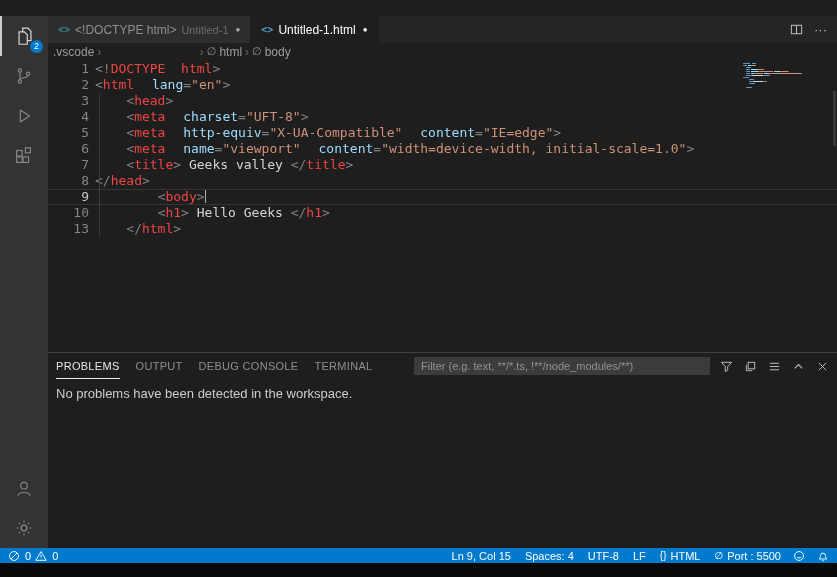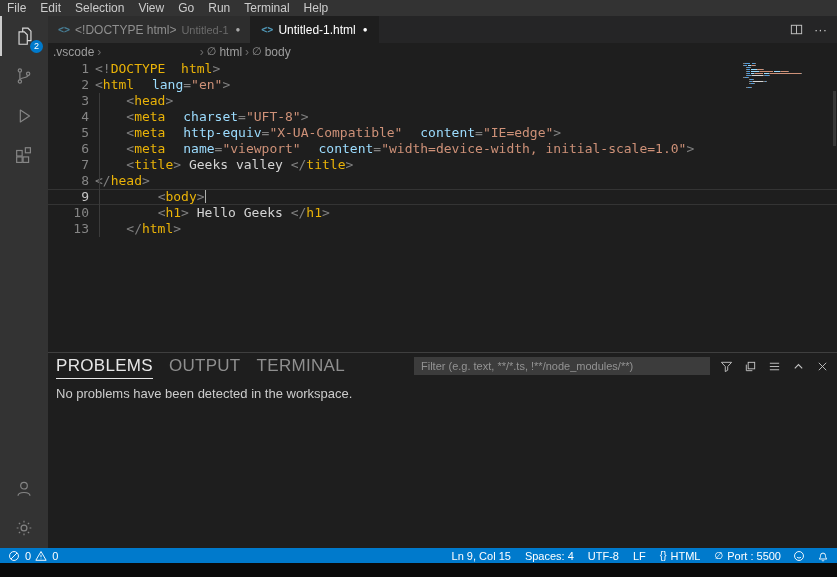--- a/index.html
+++ b/index.html
@@ -42,36 +42,36 @@
   .bc-icon { color:#8f8f8f; font-size:11px; }
   .bc-icon.code { color:#519aba; font-family:"DejaVu Sans Mono", monospace; font-size:10px; font-weight:bold; }
 
   .code { position:relative; height:291px; font-family:"DejaVu Sans Mono","Liberation Mono",monospace;
           font-size:13px; line-height:16px; }
   .line { display:flex; height:16px; white-space:pre; }
   .line.current { box-shadow: inset 0 1px 0 #343434, inset 0 -1px 0 #343434; }
   .gutter { flex:none; width:47px; padding-right:6px; text-align:right; color:#858585; }
   .line.current .gutter { color:#c6c6c6; }
   .lc { white-space:pre; color:#d4d4d4; }
-  .c-p { color:#808080; } .c-tag { color:#eab308; } .c-attr { color:#9cdcfe;margin-left:10px; }
+  .c-p { color:#808080; } .c-tag { color:#ef4444; } .c-attr { color:#9cdcfe;margin-left:10px; }
   .c-str { color:#ce9178; } .c-txt { color:#d4d4d4; }
   .caret { display:inline-block; width:1px; height:13px; background:#aeafad; vertical-align:-2px; }
   .indent-guide { position:absolute; left:51px; top:32px; width:1px; height:144px; background:#3b3b3b; }
 
   .minimap { position:absolute; right:6px; top:2px; width:88px; }
   .mm-line { height:1px; margin-bottom:1px; font-size:0; white-space:nowrap; }
   .mm-tok { display:inline-block; height:1px; vertical-align:top; }
   .scroll-thumb { position:absolute; right:1px; top:30px; width:3px; height:55px; background:#4a4a4a; opacity:.6; }
 
   
   .panel { position:absolute; left:48px; top:352px; width:789px; height:196px; background:#1e1e1e;
            border-top:1px solid #3f3f3f; }
   .panel-header { height:26px; display:flex; align-items:center; padding:0 8px; }
   .panel-tabs { display:flex; }
-  .panel-tab { font-size:17px; color:#8f8f8f; margin-right:16px; height:26px; line-height:26px;
+  .panel-tab { font-size:11px; color:#8f8f8f; margin-right:16px; height:26px; line-height:26px;
                letter-spacing:.3px; cursor:default; }
   .panel-tab.active { color:#e7e7e7; border-bottom:1px solid #e7e7e7; }
   .panel-filter { margin-left:auto; width:296px; height:18px; background:#3c3c3c; border:1px solid #3c3c3c;
                   color:#e0e0e0; font-size:11px; padding:0 6px; font-family:"Liberation Sans",sans-serif; outline:none; }
   .panel-filter::placeholder { color:#939393; }
   .panel-icons { display:flex; align-items:center; gap:11px; margin-left:10px; color:#c5c5c5; }
   .panel-icons span { display:flex; align-items:center; }
   .panel-body { padding:7px 0 0 8px; font-size:13px; color:#cccccc; }
 
   
@@ -87,30 +87,20 @@
 
   .bottomstrip { position:absolute; left:0; top:563px; width:837px; height:14px; background:#0a0a0a; }
 
   svg { display:block; }
 </style>
 </head>
 <body>
 
 <div id="app">
 
-  <div class="menubar">
-      <span class="menu-item">File</span>
-      <span class="menu-item">Edit</span>
-      <span class="menu-item">Selection</span>
-      <span class="menu-item">View</span>
-      <span class="menu-item">Go</span>
-      <span class="menu-item">Run</span>
-      <span class="menu-item">Terminal</span>
-      <span class="menu-item">Help</span>
-    </div>
 
   <div class="activitybar">
     <div class="ab-item active">
       <svg width="22" height="22" viewBox="0 0 24 24" fill="none" stroke="#d7d7d7" stroke-width="1.3">
         <path d="M9.5 3.5h5.8l3.2 3.2v10.3h-9z"></path>
         <path d="M5.5 7.5h5.8l3.2 3.2v10.3h-9z" fill="#333333"></path>
       </svg>
       <span class="badge">2</span>
     </div>
     <div class="ab-item">
@@ -229,20 +219,21 @@
         </div>
       <div class="scroll-thumb"></div>
     </div>
   </div>
 
   <div class="panel">
     <div class="panel-header">
       <div class="panel-tabs">
           <span class="panel-tab active">PROBLEMS</span>
           <span class="panel-tab">OUTPUT</span>
+          <span class="panel-tab">DEBUG CONSOLE</span>
           <span class="panel-tab">TERMINAL</span>
         </div>
       <input class="panel-filter" placeholder="Filter (e.g. text, **/*.ts, !**/node_modules/**)" style="">
       <div class="panel-icons">
         <span>
           <svg width="13" height="13" viewBox="0 0 14 14" fill="none" stroke="#c5c5c5" stroke-width="1">
             <path d="M1.5 2.5h11L8.3 7v4l-2.6 1.5V7z"></path>
           </svg>
         </span>
         <span>

